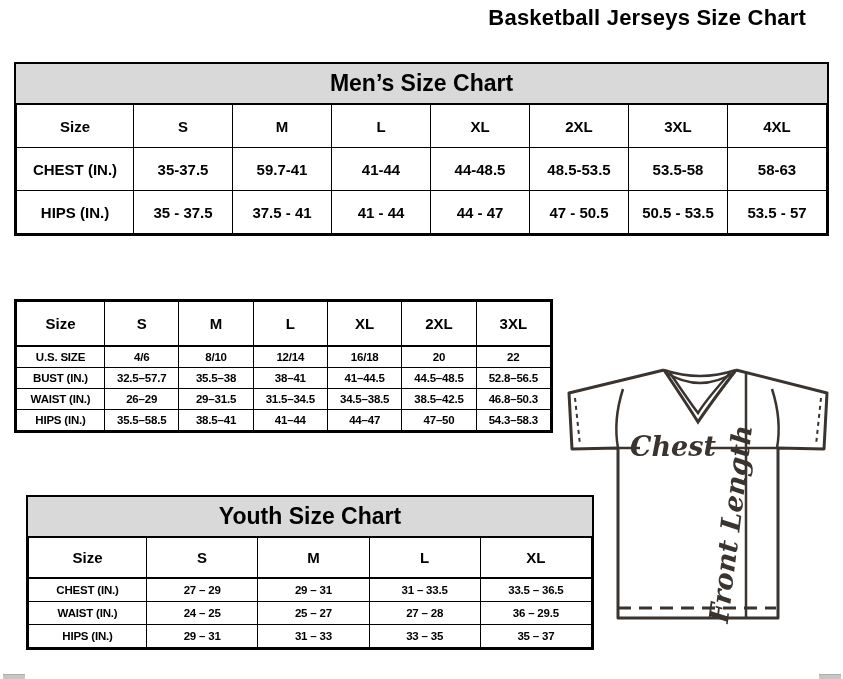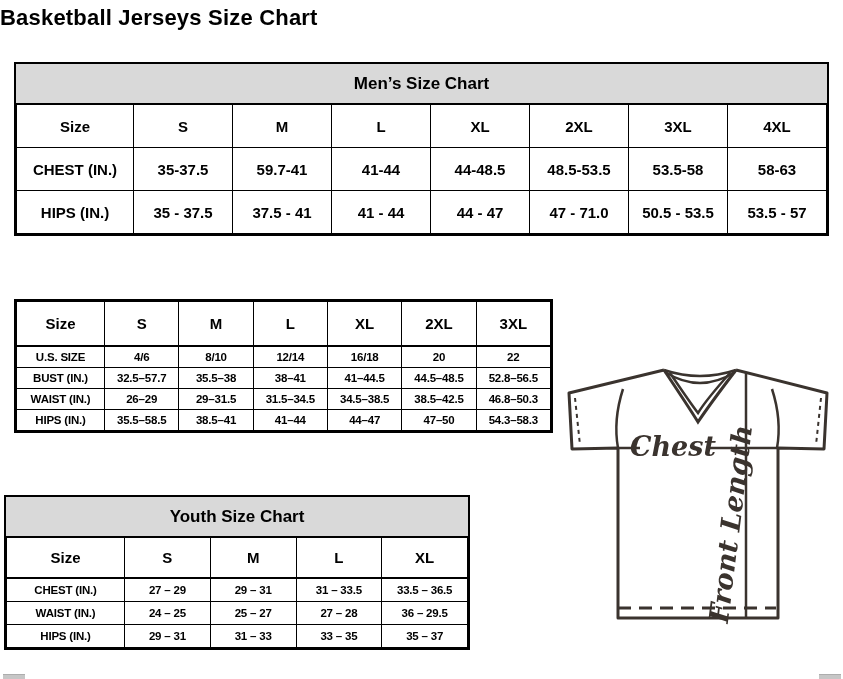--- a/index.html
+++ b/index.html
@@ -1,38 +1,38 @@
 <!DOCTYPE html>
 <html><head>
 <meta charset="utf-8">
 <style>
   html,body{margin:0;padding:0;background:#fff}
   .page{position:relative;width:843px;height:679px;background:#fff;overflow:hidden;
         font-family:"Liberation Sans",sans-serif;color:#000}
-  .title{position:absolute;top:5px;left:0;width:806px;text-align:left;
+  .title{position:absolute;top:5px;left:0;width:806px;text-align:right;
          font-size:22px;font-weight:bold;letter-spacing:.2px}
   .tbl-wrap{position:absolute;border:2px solid #000;background:#fff;box-sizing:border-box}
   .band{background:#d9d9d9;border-bottom:1px solid #000;text-align:center;
-        font-weight:bold;font-size:17px}
+        font-weight:bold;font-size:23px}
   table{border-collapse:collapse;table-layout:fixed;width:100%}
   th,td{border:1px solid #000;text-align:center;font-weight:bold;padding:0;overflow:hidden}
   
   .men{left:14px;top:62px;width:815px}
   .men .band{height:39px;line-height:39px}
   .men th{height:42px;font-size:15px}
   .men td{height:42px;font-size:15px}
   .men .c0{width:117px}
   
   .women{left:14px;top:299px;width:539px}
   .women .band{height:37px;line-height:37px}
   .women th{height:43px;font-size:15px;border-bottom:2px solid #000}
   .women td{height:20px;font-size:11.5px;letter-spacing:-.2px}
   .women .c0{width:88px}
   
-  .youth{left:4px;top:495px;width:466px}
+  .youth{left:26px;top:495px;width:568px}
   .youth .band{height:39px;line-height:39px}
   .youth th{height:39px;font-size:15px;border-bottom:2px solid #000}
   .youth td{height:22px;font-size:11.5px;letter-spacing:-.2px}
   .youth .c0{width:118px}
   
   .jersey{position:absolute;left:556px;top:360px;width:287px;height:272px}
   .jersey .ln{fill:none;stroke:#3a332e}
   .jersey text{fill:#3a332e;font-family:"DejaVu Serif",serif;
                font-weight:bold;font-style:italic}
   
@@ -82,21 +82,21 @@
           <td>48.5-53.5</td>
           <td>53.5-58</td>
           <td>58-63</td>
         </tr>
         <tr>
           <td>HIPS (IN.)</td>
           <td>35 - 37.5</td>
           <td>37.5 - 41</td>
           <td>41 - 44</td>
           <td>44 - 47</td>
-          <td>47 - 71.0</td>
+          <td>47 - 50.5</td>
           <td>50.5 - 53.5</td>
           <td>53.5 - 57</td>
         </tr>
       </tbody>
     </table>
   </div>
 
   <div class="tbl-wrap women">
     <table>
       <colgroup>

